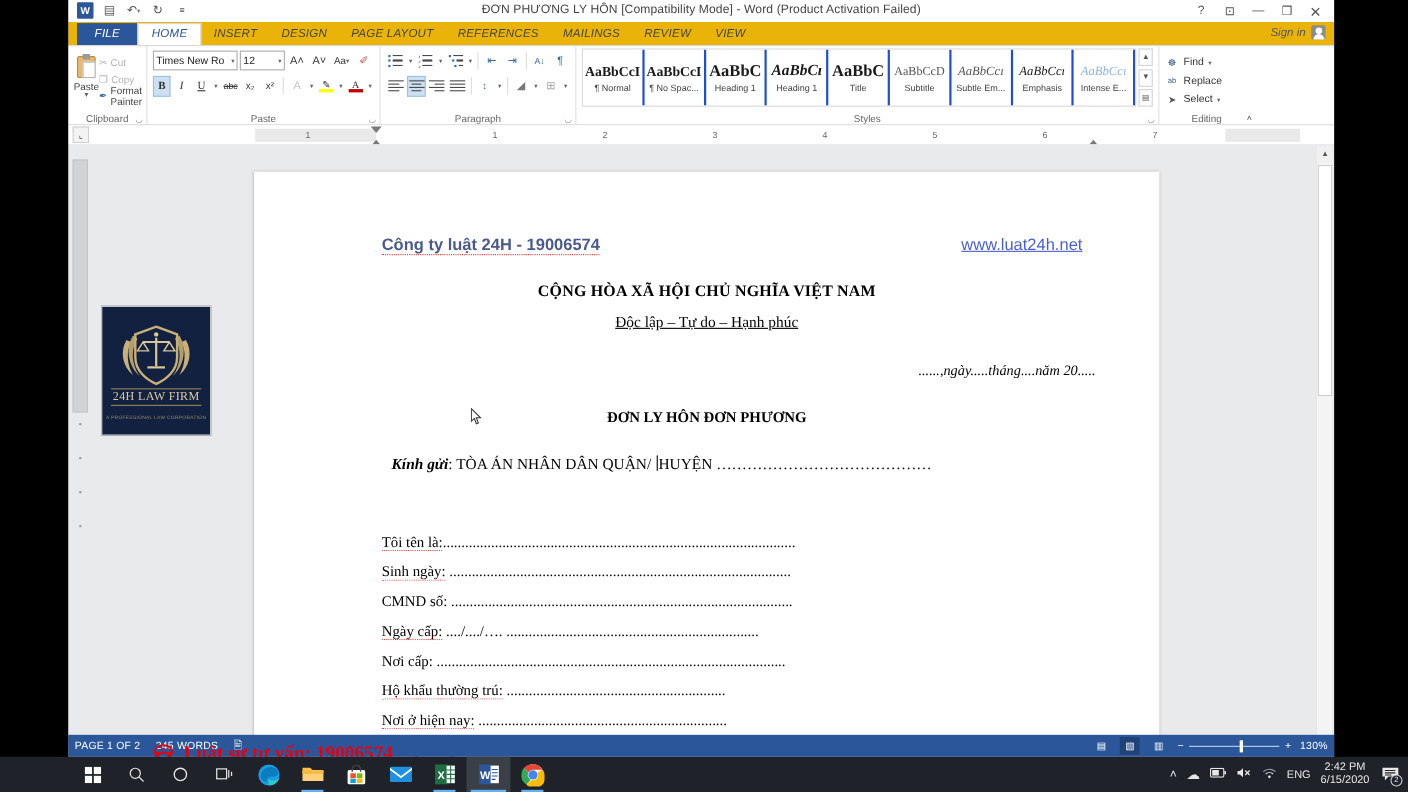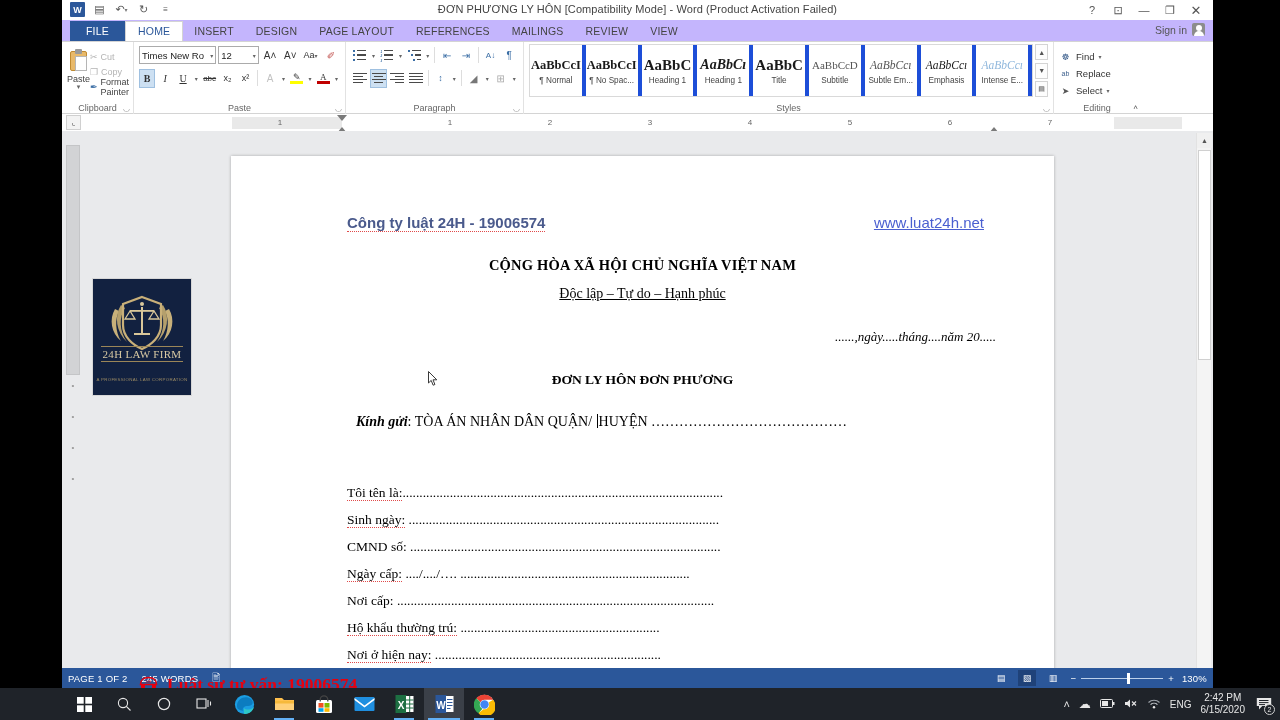--- a/index.html
+++ b/index.html
@@ -25,21 +25,21 @@
   .wlogo { width: 15px; height: 15px; background: #2b579a; color: #fff; font-size: 9px; font-weight: bold;
     display: flex; align-items: center; justify-content: center; border-radius: 1px; }
   .wintitle { position: absolute; left: 0; right: 0; top: 3px; text-align: center;
     font-size: 11px; color: #444; letter-spacing: .1px; }
   .wctl { position: absolute; right: 4px; top: 1px; display: flex; gap: 0px; }
   .wctl span { width: 26px; height: 18px; display: flex; align-items: center; justify-content: center;
     font-size: 11px; color: #555; }
   .wctl span:last-child { font-size: 13px; }
 
   
-  .tabsrow { position: relative; height: 21px; background: #c4b5fd; }
+  .tabsrow { position: relative; height: 21px; background: #eab308; font-style: italic; }
   .tabs { display: flex; align-items: flex-end; height: 21px; padding-left: 8px; }
   .tab { font-size: 10.5px; color: #444; padding: 3px 11px 4px; letter-spacing: .2px; }
   .tab.file { background: #2b579a; color: #fff; font-weight: normal; padding: 4px 16px 4px; }
   .tab.active { color: #2b579a; background: #fff; border: 1px solid #d4d4d4; border-bottom: 1px solid #fff;
     padding: 3px 12px 4px; position: relative; top: 1px; }
   .signin { position: absolute; right: 8px; top: 3px; font-size: 10.5px; color: #555;
     display: flex; align-items: center; gap: 5px; }
   .avatar { width: 13px; height: 13px; border-radius: 2px; background: #8c8c8c; position: relative; }
   .avatar::after { content: ""; position: absolute; left: 3.5px; top: 2px; width: 6px; height: 6px;
     border-radius: 50%; background: #fff; }
@@ -95,21 +95,21 @@
   .alignico i { height: 1.5px; background: #4a4a4a; display: block; }
   .listico { width: 13px; height: 11px; display: flex; flex-direction: column; justify-content: space-between; }
   .listico i { display: flex; align-items: center; gap: 2px; height: 2px; }
   .listico i b { width: 2px; height: 2px; background: #3b6ea5; display: block; }
   .listico i u { flex: 1; height: 1.5px; background: #4a4a4a; display: block; text-decoration: none; }
 
   
   .g-styles { width: 530px; padding-top: 2px; }
   .stylebox { display: flex; border: 1px solid #d9d9d9; height: 53px; width: 512px; overflow: hidden; }
   .stylecell { width: 57px; height: 51px; display: flex; flex-direction: column; align-items: center;
-    justify-content: center; border-right: 4px solid #1d4ed8; }
+    justify-content: center; border-right: 2px solid #1d4ed8; }
   .stylecell .sample { font-size: 12.5px; color: #1a1a1a; font-family: "Liberation Serif", serif;
     line-height: 16px; white-space: nowrap; }
   .stylecell .sname { font-size: 8.2px; color: #444; margin-top: 3px; white-space: nowrap; }
   .ssc { margin-left: 2px; width: 13px; display: flex; flex-direction: column; justify-content: space-between; height: 53px; }
   .ssc div { height: 16px; border: 1px solid #d4d4d4; background: #fdfdfd; font-size: 7px;
     display: flex; align-items: center; justify-content: center; color: #555; }
 
   
   .g-edit { width: 86px; border-right: none; }
   .erow { display: flex; align-items: center; gap: 4px; font-size: 9.5px; color: #333; height: 17px; }
@@ -148,21 +148,21 @@
   .lsbox { width: 14px; height: 230px; background: #d2d3d5; border: 1px solid #c4c5c7; }
   .lsdots { margin-top: 6px; display: flex; flex-direction: column; gap: 22px; align-items: center; }
   .lsdots i { font-size: 8px; color: #9a9a9a; font-style: normal; }
 
   
   .logo { position: absolute; left: 30px; top: 147px; width: 100px; height: 118px;
     background: #122140; border: 1px solid #d7d7d7; overflow: hidden; }
   .logo .crest { position: absolute; left: 50%; top: 10px; transform: translateX(-50%); }
   .logo .ltitle { position: absolute; left: 0; right: 0; bottom: 26px; text-align: center;
     color: #d8c9a3; font-size: 11px; font-family: "Liberation Serif", serif; letter-spacing: .3px;
-    border-top: 1px solid #9b8658; border-bottom: 1px solid #9b8658; margin: 7px 8px; padding: 1px 0; }
+    border-top: 1px solid #9b8658; border-bottom: 1px solid #9b8658; margin: 0 8px; padding: 1px 0; }
   .logo .lsub { position: absolute; left: 0; right: 0; bottom: 13px; text-align: center;
     color: #9a8a63; font-size: 4.4px; letter-spacing: .3px; }
 
   
   .consult { position: absolute; left: 76px; top: 543px; display: flex; align-items: center; gap: 8px;
     z-index: 12; }
   .consult .ph { width: 21px; height: 17px; position: relative; }
   .consult .ctext { color: #e8000d; font-size: 17.5px; font-weight: bold;
     font-family: "Liberation Serif", serif; white-space: nowrap; }
 

